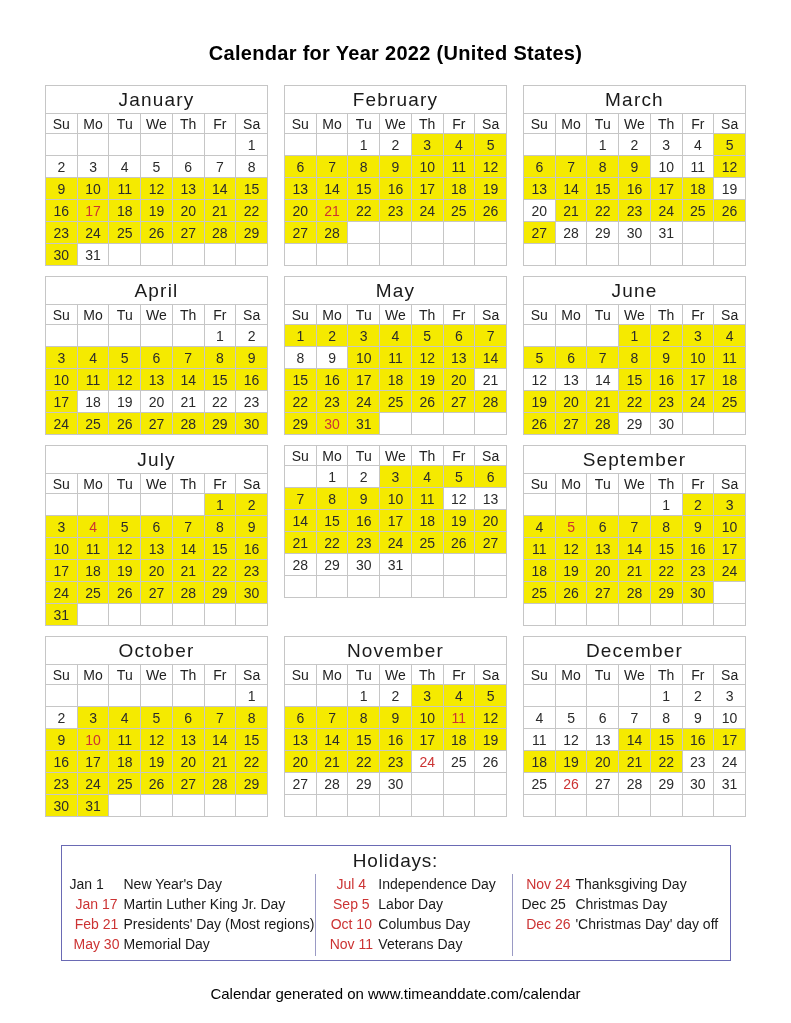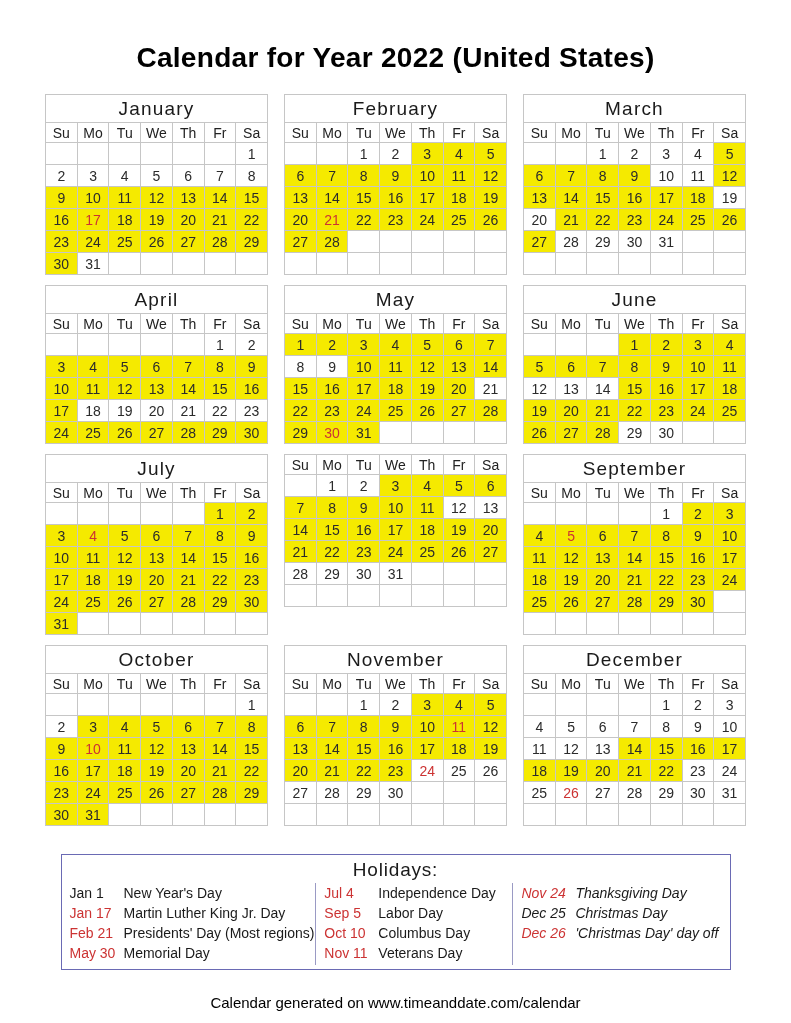--- a/index.html
+++ b/index.html
@@ -13,21 +13,21 @@
   html, body { margin: 0; padding: 0; }
   body {
     width: 791px; height: 1023px;
     background: #ffffff;
     font-family: "Liberation Sans", sans-serif;
     color: var(--text);
   }
   .page { width: 791px; height: 1023px; overflow: hidden; }
   h1.title {
     text-align: center;
-    font-size: 28px;
+    font-size: 20px;
     font-weight: bold;
     color: #000;
     margin: 0;
     padding: 42px 0 20px 0;
     letter-spacing: 0.3px;
   }
   .months {
     display: grid;
     grid-template-columns: repeat(3, 1fr);
     column-gap: 16px;
@@ -78,24 +78,24 @@
     font-size: 19px;
     letter-spacing: 0.8px;
     padding: 4px 0 2px 0;
     color: #1a1a1a;
   }
   .legend-cols { display: flex; align-items: stretch; }
   .legend-col { padding: 0 6px 2px 8px; }
   .legend-col + .legend-col { border-left: 1px solid #9a9ac4; }
   .legend-col.col1 { width: 38%; }
   .legend-col.col2 { width: 29.5%; }
-  .legend-col.col3 { width: 32.5%; font-style: italic; }
+  .legend-col.col3 { width: 32.5%; }
   .holiday-row { display: flex; font-size: 14px; line-height: 20px; }
   .holiday-date { flex: none; width: 54px; color: #1a1a1a; }
-  .holiday-date.red { color: var(--red); }
+  .holiday-date.red { color: var(--red); text-align: center; }
   .holiday-name { color: #1a1a1a; white-space: nowrap; }
   .footer {
     text-align: center;
     font-size: 15px;
     margin-top: 24px;
     color: #000;
   }
 </style>
 </head>
 <body>

